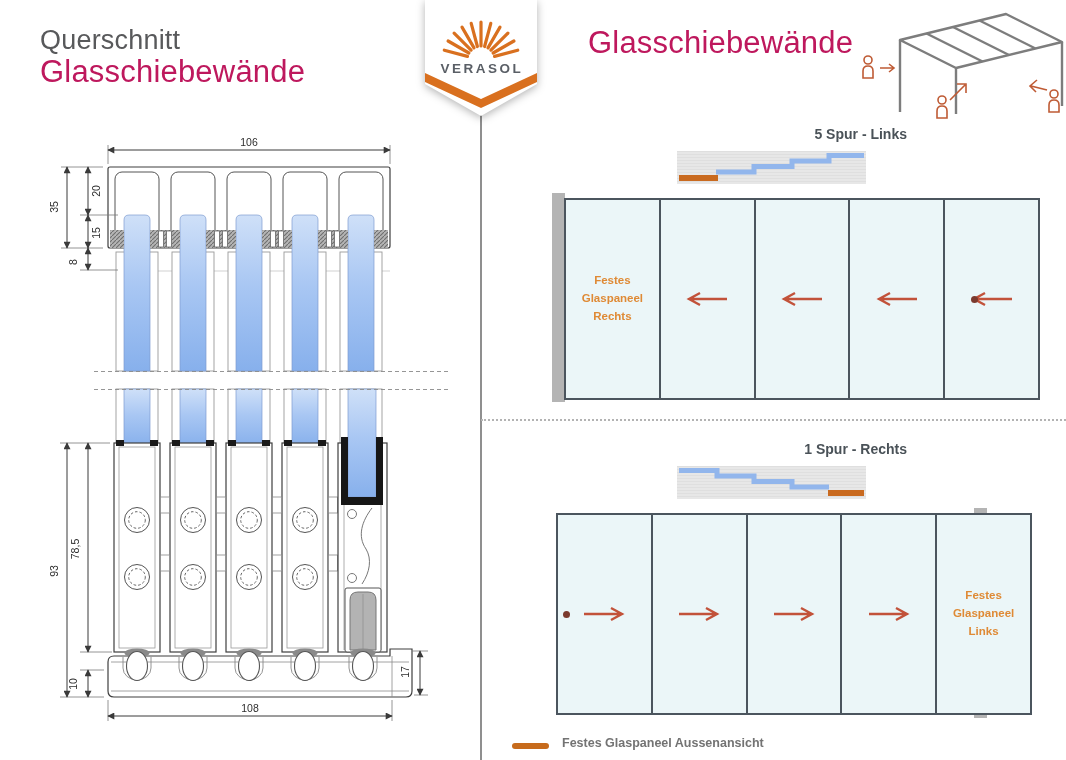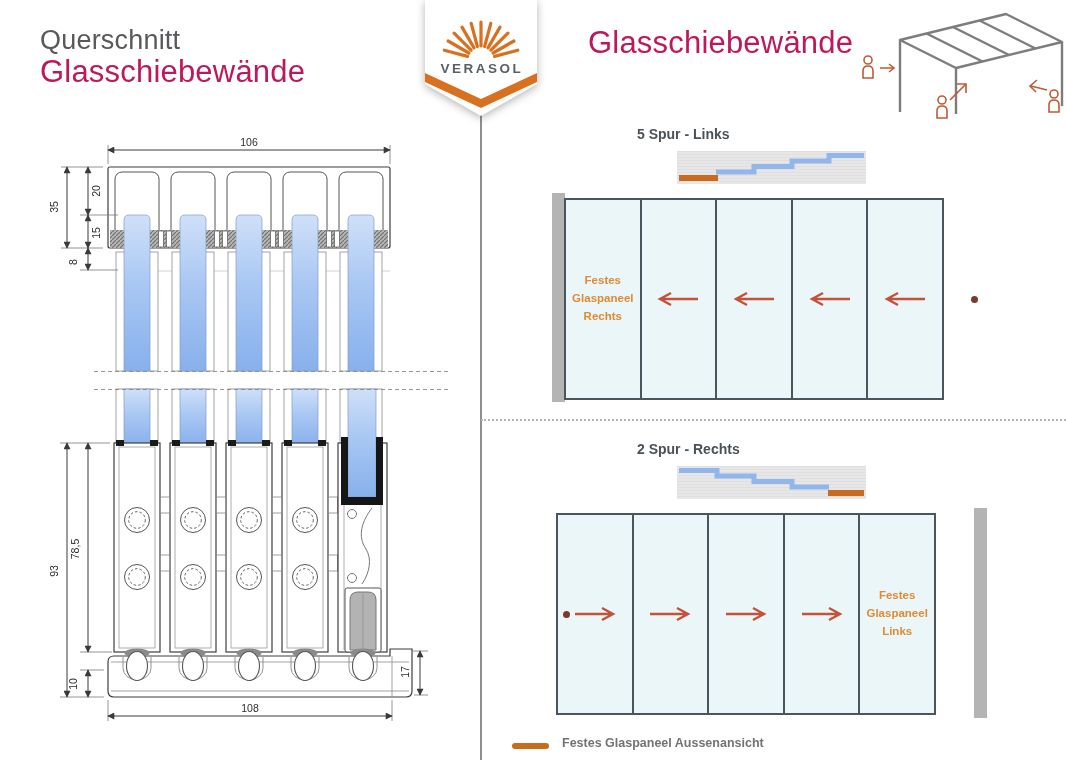--- a/index.html
+++ b/index.html
@@ -8,24 +8,24 @@
   .abs{position:absolute;}
   
   .hdr{line-height:1.08;}
   .hdr .sub{font-size:27px;font-weight:300;color:#58595b;letter-spacing:.2px;}
   .hdr .ttl{font-size:31px;font-weight:400;color:#be185d;letter-spacing:.2px;}
   
   .vdivider{left:480px;top:110px;width:2px;height:650px;background:#8f8f8f;}
   
   .logo{left:424px;top:0;filter:drop-shadow(0 2px 4px rgba(0,0,0,.3));}
   
-  .cfg-title{width:270px;text-align:left;font-size:14px;font-weight:bold;color:#4a5258;}
+  .cfg-title{width:270px;text-align:right;font-size:14px;font-weight:bold;color:#4a5258;}
   .minitrack{width:189px;height:33px;background:repeating-linear-gradient(0deg,#e7e7e7 0 2px,#dfdfdf 2px 3px);}
   .wall{width:13px;background:#b4b4b4;}
-  .panels{width:380px;height:202px;box-sizing:border-box;border:2px solid #4b555e;display:flex;background:#14532d;}
+  .panels{width:476px;height:202px;box-sizing:border-box;border:2px solid #4b555e;display:flex;background:#14532d;}
   .panel{flex:1;background:#ebf6f8;display:flex;align-items:center;justify-content:center;}
   .panel + .panel{border-left:2px solid #4b555e;}
   .fixed-label{text-align:center;font-size:11.5px;font-weight:bold;color:#df8a35;line-height:1.55;}
   .fixed-label span{display:block;}
   .dot{width:7px;height:7px;border-radius:50%;background:#7b3a2e;}
   .dotted-sep{left:481px;top:419px;width:585px;border-top:2px dotted #b3b3b3;}
   .legend-bar{left:512px;top:743px;width:37px;height:6px;background:#c76b1c;border-radius:3px;}
   .legend-text{left:562px;top:736px;font-size:12.5px;font-weight:bold;color:#737373;}
   
   .dimline{stroke:#3a3a3a;stroke-width:1;fill:none;}
@@ -126,21 +126,21 @@
   <div class="panel">
     <svg class="slide-arrow" width="46" height="18" viewBox="0 0 46 18">
         <path d="M6,9 H43 M16,3 L5,9 L16,15" stroke="#c2523a" stroke-width="2.4" fill="none"></path>
       </svg>
   </div>
 </div>
 <div class="abs dot" style="left:971px;top:296px;"></div>
 
 <div class="abs dotted-sep"></div>
 
-<div class="abs cfg-title" style="left:637px;top:441px;">2 Spur - Rechts</div>
+<div class="abs cfg-title" style="left:637px;top:441px;">1 Spur - Rechts</div>
 
 <div class="abs minitrack" style="left:677px;top:466px;">
   <svg width="189" height="33" viewBox="0 0 189 33">
     <path d="M2,4.5 H40 V10 H77 V15.5 H115 V21 H152" stroke="#92b6ec" stroke-width="5" fill="none"></path>
     <path d="M151,27 H187" stroke="#c96a1f" stroke-width="6" fill="none"></path>
   </svg>
 </div>
 
 <div class="abs wall" style="left:974px;top:508px;height:210px;"></div>
 <div class="abs panels" style="left:556px;top:513px;">

